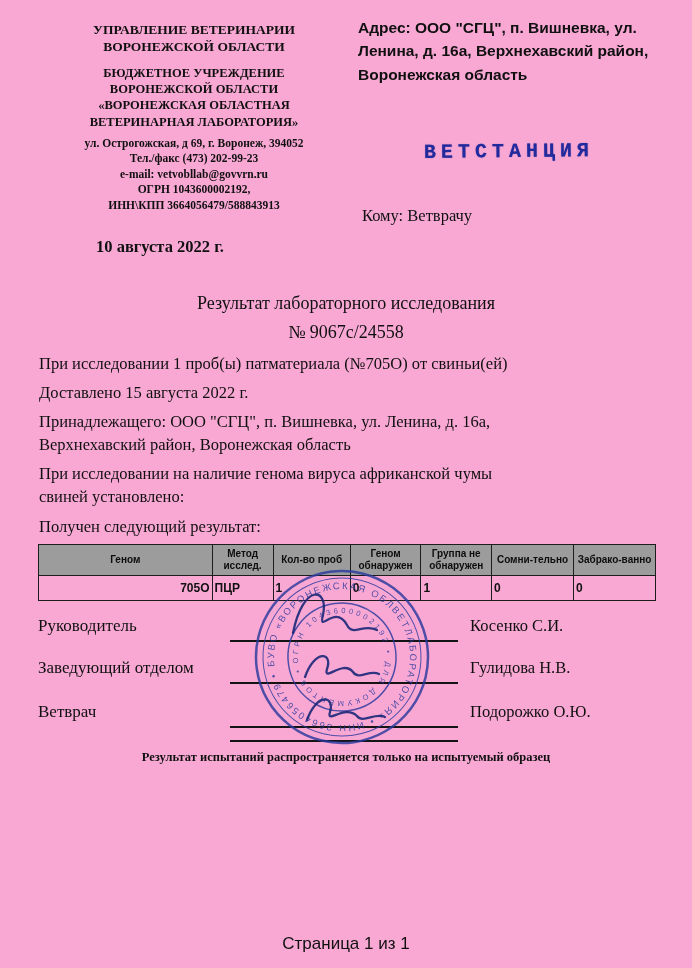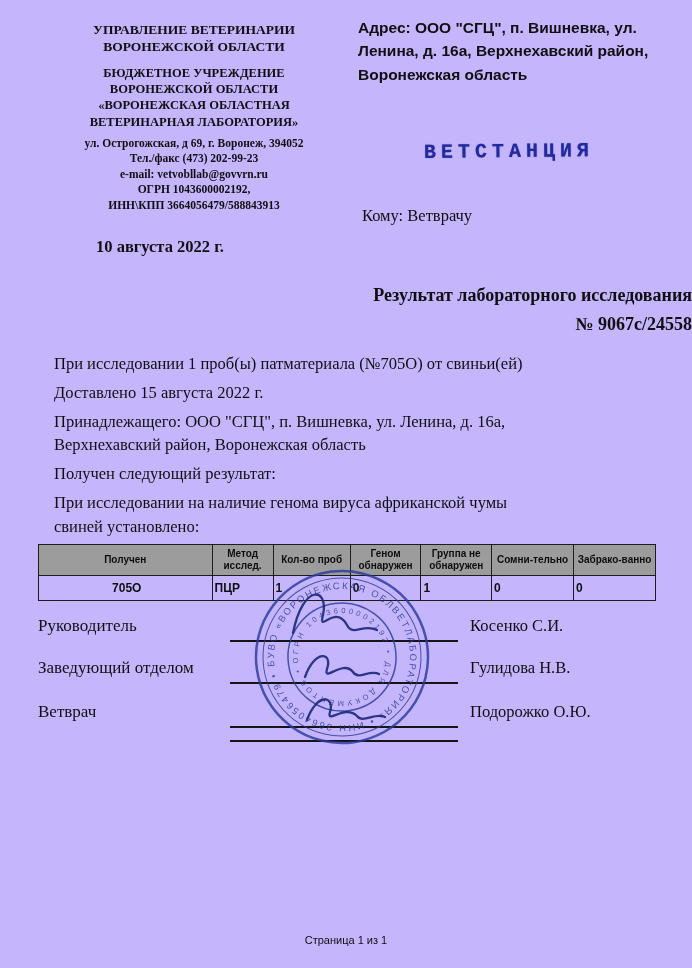--- a/index.html
+++ b/index.html
@@ -1,18 +1,18 @@
 <!DOCTYPE html>
 <html><head>
 <meta charset="utf-8">
 <style>
   html,body { margin:0; padding:0; background:#e8e8e8; }
   .page {
     position:relative; width:692px; height:968px; margin:0 auto;
-    background:#c4b5fd; color:#101010; overflow:hidden;
+    background:#f9a8d4; color:#101010; overflow:hidden;
     font-family:"Liberation Serif", serif;
   }
   
   .hl { position:absolute; left:48px; top:22px; width:292px; text-align:center; font-weight:bold; }
   .hl .org1 { font-size:13.5px; width:235px; margin:0 auto; line-height:1.25; }
   .hl .org2 { font-size:12.5px; width:225px; margin:9px auto 6px; line-height:1.3; }
   .hl .c    { font-size:11.5px; line-height:1.35; }
   .date { position:absolute; left:96px; top:237px; font-size:16.5px; font-weight:bold; }
   
   .hr-addr {
@@ -20,42 +20,42 @@
     font-family:"Liberation Sans", sans-serif; font-size:15.5px; font-weight:bold; line-height:1.5;
   }
   .vetstamp {
     position:absolute; left:424px; top:140px;
     font-family:"Liberation Mono", monospace; font-weight:bold; font-size:20px;
     letter-spacing:5px; color:#232a9c; transform:rotate(-0.6deg);
     text-shadow:0 0 1px rgba(35,42,156,.65);
   }
   .komu { position:absolute; left:362px; top:206px; font-size:16.5px; }
   
-  .title { position:absolute; left:0; top:281px; width:100%; text-align:right;
-           font-weight:bold; font-size:18px; line-height:1.6; }
+  .title { position:absolute; left:0; top:289px; width:100%; text-align:center;
+           font-weight:normal; font-size:18px; line-height:1.6; }
   
   .content { position:absolute; left:38px; top:352px; width:618px; font-size:16.5px; }
-  .para { margin:0 16px 6px; line-height:1.4; }
+  .para { margin:0 1px 6px; line-height:1.4; }
   .para.w505 { max-width:505px; }
   
   table { width:100%; border-collapse:collapse; margin-top:6px;
           font-family:"Liberation Sans", sans-serif; table-layout:fixed; }
   th { background:#9c9c9c; border:1px solid #1d1d1d; font-size:10px; padding:3px 2px;
        line-height:1.2; color:#0d0d0d; font-weight:bold; vertical-align:middle; }
   td { border:1px solid #1d1d1d; font-size:12px; font-weight:bold; 
        padding:3px 2px; height:18px; }
-  td.first { text-align:center; padding-left:5px; }
+  td.first { text-align:right; padding-left:5px; }
   
   .srole { position:absolute; left:38px; font-size:17px; }
   .sline { position:absolute; left:230px; width:228px; height:24px; border-bottom:2px solid #141414; }
   .sname { position:absolute; left:470px; font-size:16.5px; }
   .note  { position:absolute; left:0; top:750px; width:100%; text-align:center;
            font-size:12.5px; font-weight:bold; }
   .pagenum { position:absolute; left:0; top:934px; width:100%; text-align:center;
-             font-family:"Liberation Sans", sans-serif; font-size:11px; }
+             font-family:"Liberation Sans", sans-serif; font-size:17px; }
   
   .overlay { position:absolute; left:235px; top:555px; width:250px; height:210px; pointer-events:none; }
 </style>
 </head>
 <body>
 
 <div class="page">
 
   <div class="hl">
     <div class="org1">УПРАВЛЕНИЕ ВЕТЕРИНАРИИ ВОРОНЕЖСКОЙ ОБЛАСТИ</div>
@@ -75,36 +75,36 @@
 
   <div class="title">
     <div>Результат лабораторного исследования</div>
     <div>№ 9067с/24558</div>
   </div>
 
   <div class="content">
     <div class="para">При исследовании 1 проб(ы) патматериала (№705О) от свиньи(ей)</div>
     <div class="para">Доставлено 15 августа 2022 г.</div>
     <div class="para w505">Принадлежащего: ООО "СГЦ", п. Вишневка, ул. Ленина, д. 16а, Верхнехавский район, Воронежская область</div>
+    <div class="para w505">При исследовании на наличие генома вируса африканской чумы свиней установлено:</div>
     <div class="para">Получен следующий результат:</div>
-    <div class="para w505">При исследовании на наличие генома вируса африканской чумы свиней установлено:</div>
 
     <table>
       <colgroup>
         <col style="width:27%">
           <col style="width:9.5%">
           <col style="width:12%">
         <col style="width:11%">
           <col style="width:11%">
           <col style="width:12.75%">
           <col style="width:12.75%">
       </colgroup>
       <thead>
         <tr>
-          <th>Получен</th>
+          <th>Геном</th>
           <th>Метод исслед.</th>
           <th>Кол-во проб</th>
           <th>Геном обнаружен</th>
           <th>Группа не обнаружен</th>
           <th>Сомни-тельно</th>
           <th>Забрако-ванно</th>
         </tr>
       </thead>
       <tbody>
         <tr>
@@ -151,15 +151,16 @@
       </text>
     </g>
 
     <g fill="none" stroke="#1c2878" stroke-width="2.3" stroke-linecap="round" opacity="0.9">
       <path d="M58,78 C68,28 94,32 88,60 C83,80 100,48 112,70 C118,82 128,68 142,75"></path>
       <path d="M70,122 C80,94 98,97 92,114 C88,128 108,104 118,117 C124,126 134,114 144,119"></path>
       <path d="M72,165 C82,137 100,141 95,157 C91,170 110,149 122,161 C128,169 140,157 150,162"></path>
     </g>
   </svg>
 
+  <div class="note">Результат испытаний распространяется только на испытуемый образец</div>
   <div class="pagenum">Страница 1 из 1</div>
 
 </div>
 
 </body></html>

